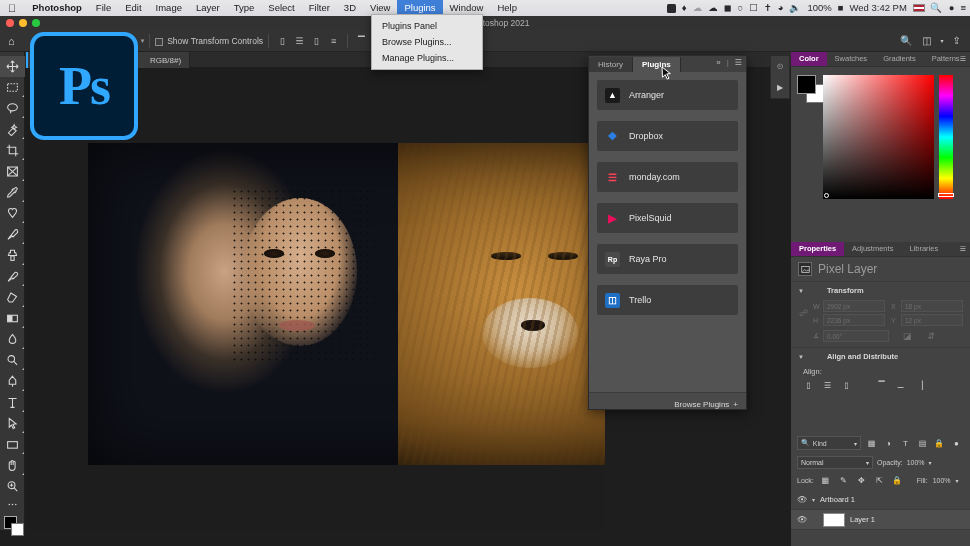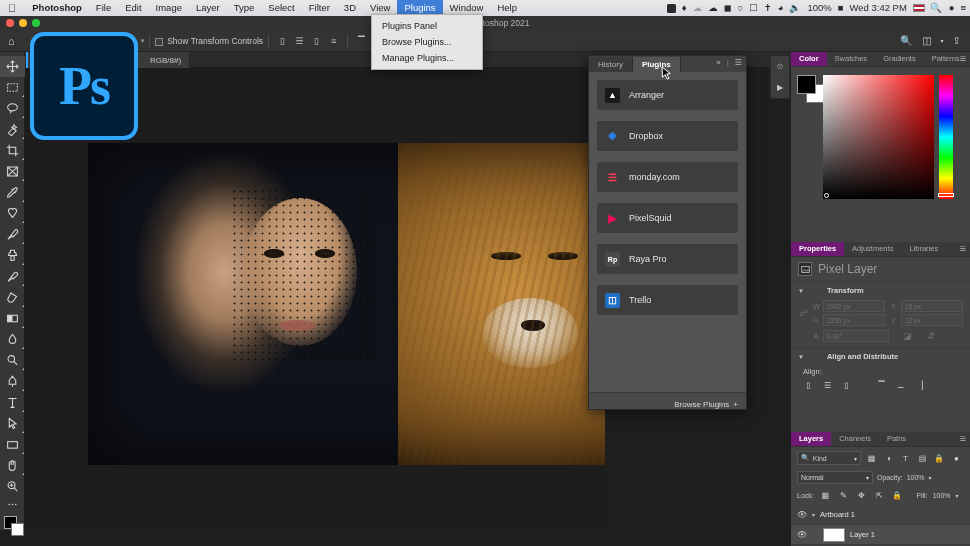--- a/index.html
+++ b/index.html
@@ -597,26 +597,20 @@
         <span class="ab">☰</span>
         <span class="ab">▯</span>
         <span class="gap"></span>
         <span class="ab">▔</span>
         <span class="ab">⚊</span>
         <span class="ab">▕</span>
       </div>
     </div>
 
     <div class="layerpanel">
-      <div class="dockhdr">
-        <div class="dtab active">Layers</div>
-        <div class="dtab">Channels</div>
-        <div class="dtab">Paths</div>
-        <div class="dmenu">☰</div>
-      </div>
       <div class="lfilter">
         <span class="kindsel">
           <span style="font-size:7px">🔍</span>
           <span>Kind</span>
           <span class="cv">▾</span>
         </span>
         <span class="ficon">▦</span>
         <span class="ficon">◑</span>
         <span class="ficon">T</span>
         <span class="ficon">▤</span>

